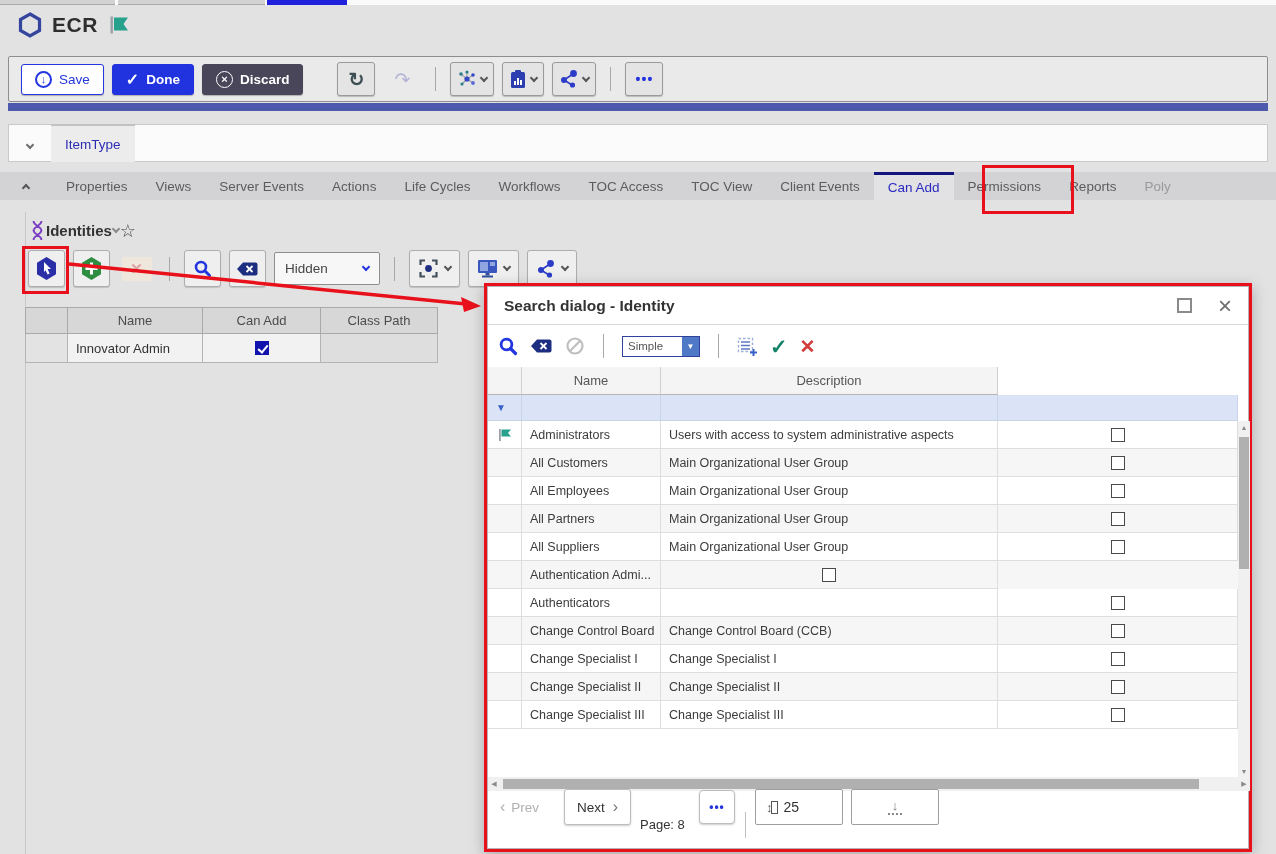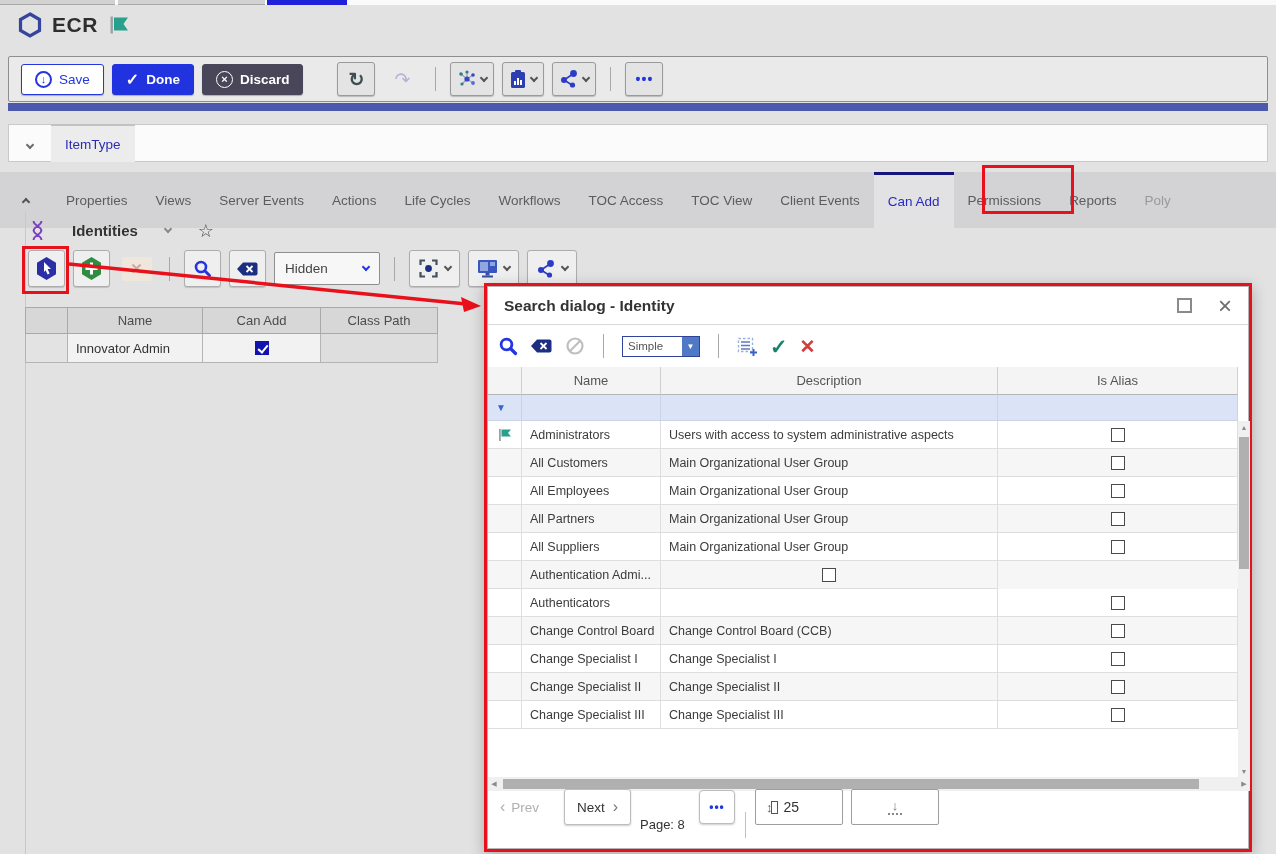--- a/index.html
+++ b/index.html
@@ -40,30 +40,30 @@
   .ellipsis { color:#2336df; font-size:14px; font-weight:bold; letter-spacing:1px; }
   
   .indigo-strip { position:absolute; left:8px; top:103px; width:1260px; height:8px; background:#4c59ad; }
   
   .accordion { position:absolute; left:8px; top:124px; width:1260px; height:38px; background:#fbfbfb;
     border:1px solid #c9c9c9; display:flex; align-items:center; }
   .accordion .chev-wrap { width:42px; text-align:center; }
   .accordion-tab { height:38px; display:flex; align-items:center; padding:0 14px;
     background:#ececec; border-top:2px solid #c2c2c2; font-size:13.5px; color:#2d2db4; }
   
-  .tabbar { position:absolute; left:0; top:172px; width:1276px; height:56px; background:#d3d3d6;
+  .tabbar { position:absolute; left:0; top:172px; width:1276px; height:28px; background:#d3d3d6;
     display:flex; align-items:stretch; overflow:hidden; }
   .tabbar .collapse { width:52px; display:flex; align-items:center; justify-content:center; cursor:pointer; }
   .tab { display:flex; align-items:center; padding:0 14px; font-size:13.5px; color:#5c5c5c;
     white-space:nowrap; cursor:pointer; }
   .tab.selected { background:#e2e2e4; color:#2a2ac0; border-top:3px solid #15157e; }
   .tab.muted { color:#9a9a9a; }
   
   .content-leftline { position:absolute; left:25px; top:212px; height:642px; border-left:1px solid #c8c8c8; }
-  .rel-header { position:absolute; left:30px; top:220px; display:flex; align-items:center; gap:27px; }
+  .rel-header { position:absolute; left:30px; top:220px; display:flex; align-items:center; gap:1px; }
   .rel-title { font-size:15px; font-weight:bold; color:#333; }
   .star { font-size:18px; color:#4a4a4a; line-height:1; cursor:pointer; }
   .rel-toolbar { position:absolute; left:28px; top:250px; display:flex; align-items:center; gap:8px; }
   .sq-btn { width:37px; height:37px; background:#efefef; border:1px solid #adadad; border-radius:3px;
     display:inline-flex; align-items:center; justify-content:center; box-shadow:0 1px 1px rgba(0,0,0,.15); cursor:pointer; }
   .sq-btn.noborder { background:transparent; border:none; box-shadow:none; }
   .del-disabled { width:30px; height:24px; background:#f2e8da; border-radius:2px; opacity:.85;
     display:inline-flex; align-items:center; justify-content:center; color:#dc9a9a; font-weight:bold; font-size:15px; }
   .hidden-select { width:106px; height:33px; background:#f7f7f7; border:1px solid #8e8e8e; border-radius:2px;
     display:inline-flex; align-items:center; justify-content:space-between; padding:0 10px; font-size:13.5px; color:#444; cursor:pointer; }
@@ -412,21 +412,20 @@
       <line x1="13" y1="16.5" x2="20" y2="16.5" stroke="#3a62c9" stroke-width="2"></line>
     </svg>
     <span class="ck-green">✓</span>
     <span class="x-red">✕</span>
   </div>
   <div class="dlg-grid">
     <div class="g-hrow">
       <div class="g-hc"></div>
       <div class="g-hc">Name</div>
       <div class="g-hc">Description</div>
-      <div class="g-hc">Is Alias</div>
     </div>
     <div class="g-frow">
       <div class="g-fc">
             <span class="funnel">▼</span>
           </div>
       <div class="g-fc"></div>
       <div class="g-fc"></div>
       <div class="g-fc"></div>
     </div>
     <div class="g-rows" id="dlg-rows">

